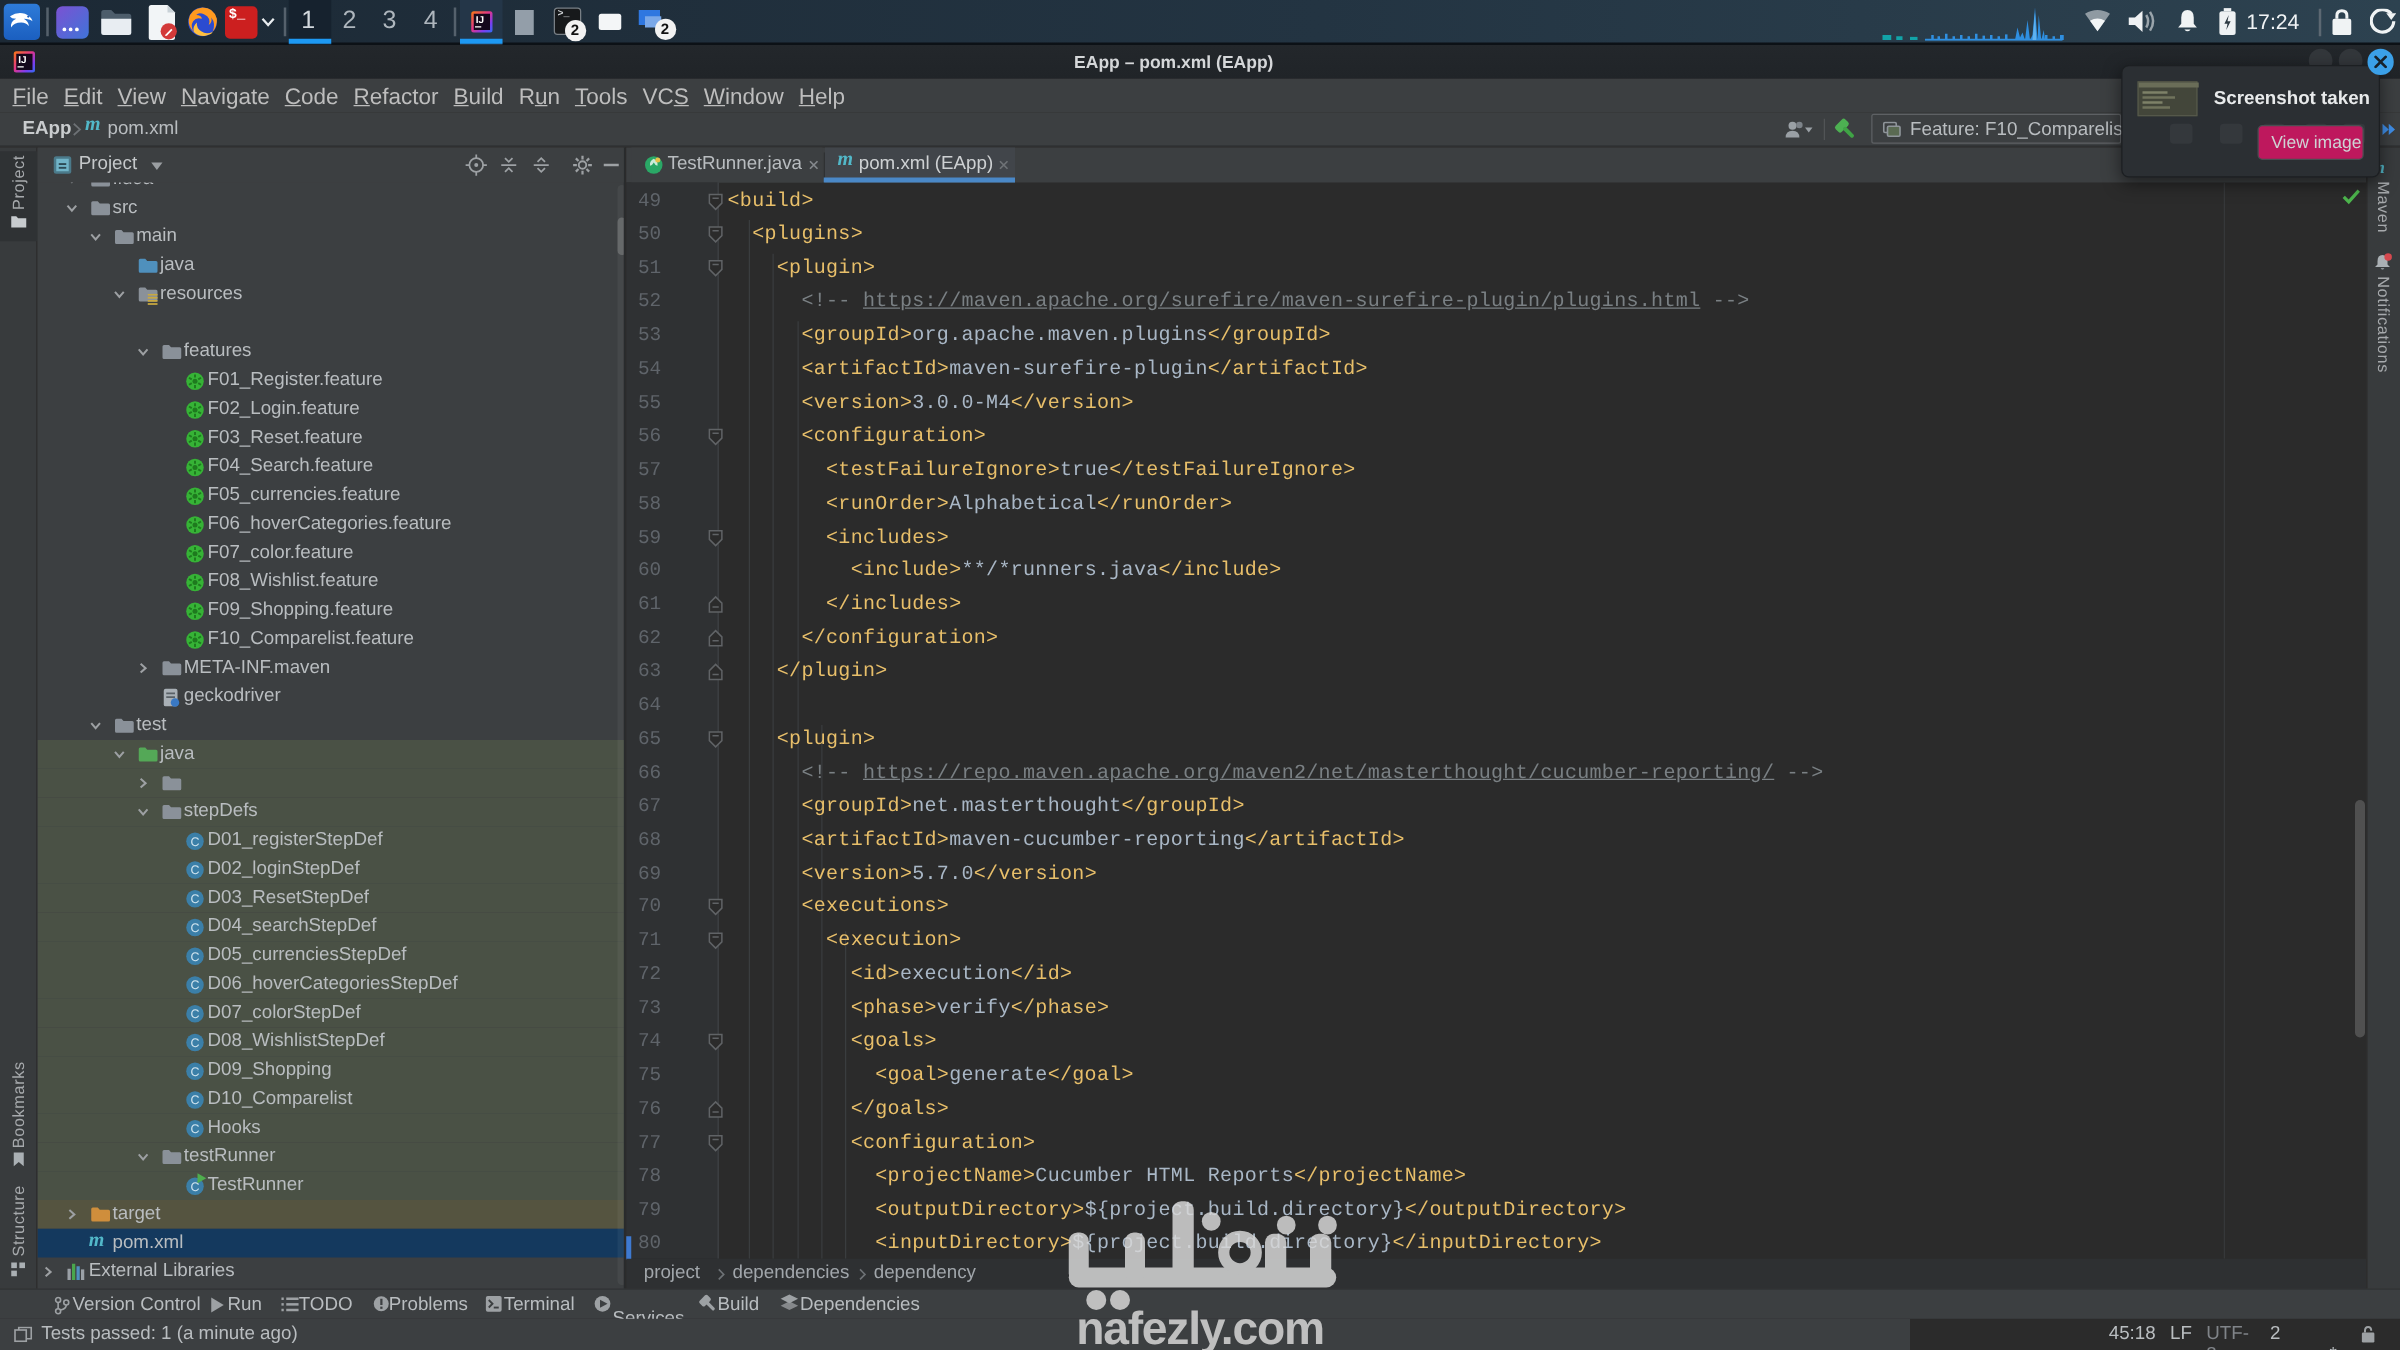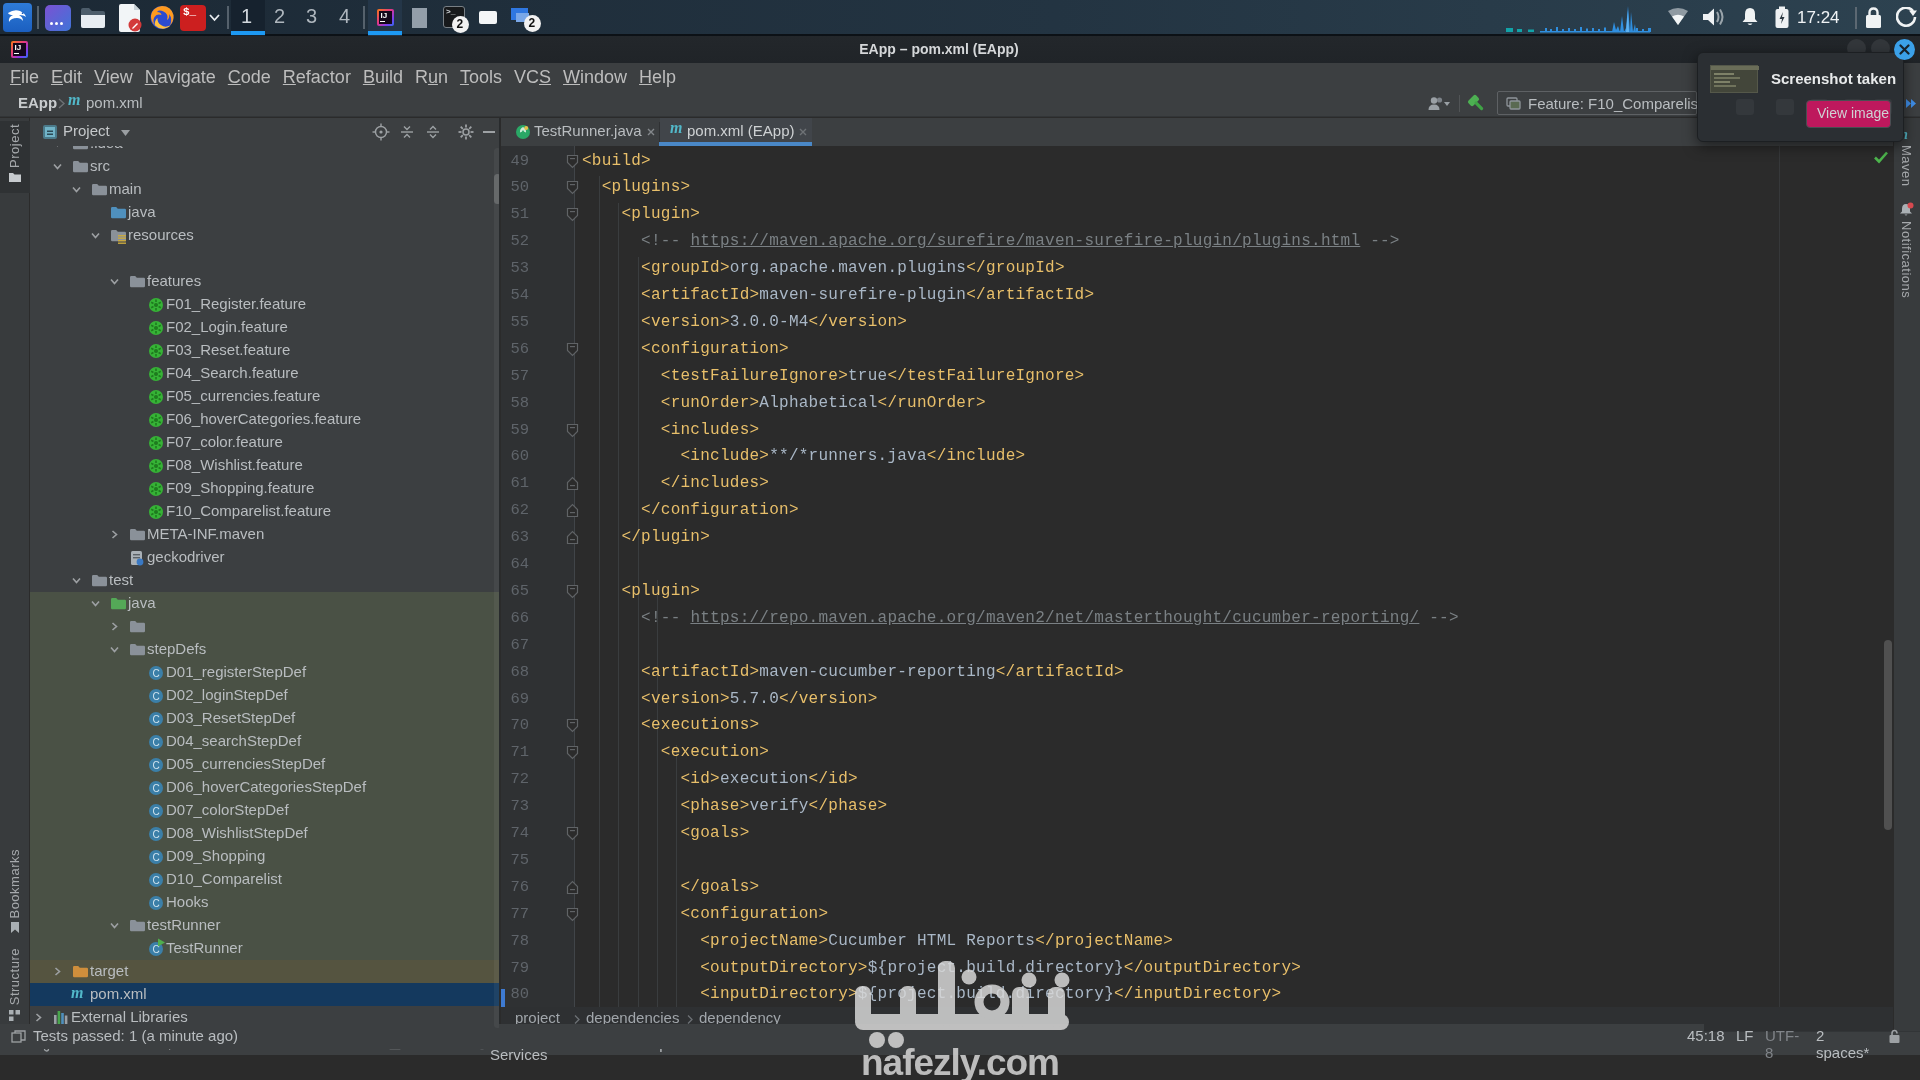--- a/index.html
+++ b/index.html
@@ -686,35 +686,37 @@
     <div class="num" style="top:497.2px">62</div>
     <div class="cl" style="top:497.2px"><span class="cv">      </span><span class="ct">&lt;/configuration&gt;</span></div>
     <div class="num" style="top:524.0999999999999px">63</div>
     <div class="cl" style="top:524.0999999999999px"><span class="cv">    </span><span class="ct">&lt;/plugin&gt;</span></div>
     <div class="num" style="top:551.0px">64</div>
     <div class="num" style="top:577.9px">65</div>
     <div class="cl" style="top:577.9px"><span class="cv">    </span><span class="ct">&lt;plugin&gt;</span></div>
     <div class="num" style="top:604.8px">66</div>
     <div class="cl" style="top:604.8px"><span class="cv">      </span><span class="cc">&lt;!-- </span><span class="cu">https://repo.maven.apache.org/maven2/net/masterthought/cucumber-reporting/</span><span class="cc"> --&gt;</span></div>
     <div class="num" style="top:631.7px">67</div>
+    <div class="cl" style="top:631.7px"><span class="cv">      </span><span class="ct">&lt;groupId&gt;</span><span class="cv">net.masterthought</span><span class="ct">&lt;/groupId&gt;</span></div>
     <div class="num" style="top:658.5999999999999px">68</div>
     <div class="cl" style="top:658.5999999999999px"><span class="cv">      </span><span class="ct">&lt;artifactId&gt;</span><span class="cv">maven-cucumber-reporting</span><span class="ct">&lt;/artifactId&gt;</span></div>
     <div class="num" style="top:685.5px">69</div>
     <div class="cl" style="top:685.5px"><span class="cv">      </span><span class="ct">&lt;version&gt;</span><span class="cv">5.7.0</span><span class="ct">&lt;/version&gt;</span></div>
     <div class="num" style="top:712.4px">70</div>
     <div class="cl" style="top:712.4px"><span class="cv">      </span><span class="ct">&lt;executions&gt;</span></div>
     <div class="num" style="top:739.3px">71</div>
     <div class="cl" style="top:739.3px"><span class="cv">        </span><span class="ct">&lt;execution&gt;</span></div>
     <div class="num" style="top:766.1999999999999px">72</div>
     <div class="cl" style="top:766.1999999999999px"><span class="cv">          </span><span class="ct">&lt;id&gt;</span><span class="cv">execution</span><span class="ct">&lt;/id&gt;</span></div>
     <div class="num" style="top:793.0999999999999px">73</div>
     <div class="cl" style="top:793.0999999999999px"><span class="cv">          </span><span class="ct">&lt;phase&gt;</span><span class="cv">verify</span><span class="ct">&lt;/phase&gt;</span></div>
     <div class="num" style="top:820.0px">74</div>
     <div class="cl" style="top:820.0px"><span class="cv">          </span><span class="ct">&lt;goals&gt;</span></div>
     <div class="num" style="top:846.9px">75</div>
+    <div class="cl" style="top:846.9px"><span class="cv">            </span><span class="ct">&lt;goal&gt;</span><span class="cv">generate</span><span class="ct">&lt;/goal&gt;</span></div>
     <div class="num" style="top:873.8px">76</div>
     <div class="cl" style="top:873.8px"><span class="cv">          </span><span class="ct">&lt;/goals&gt;</span></div>
     <div class="num" style="top:900.6999999999999px">77</div>
     <div class="cl" style="top:900.6999999999999px"><span class="cv">          </span><span class="ct">&lt;configuration&gt;</span></div>
     <div class="num" style="top:927.5999999999999px">78</div>
     <div class="cl" style="top:927.5999999999999px"><span class="cv">            </span><span class="ct">&lt;projectName&gt;</span><span class="cv">Cucumber HTML Reports</span><span class="ct">&lt;/projectName&gt;</span></div>
     <div class="num" style="top:954.5px">79</div>
     <div class="cl" style="top:954.5px"><span class="cv">            </span><span class="ct">&lt;outputDirectory&gt;</span><span class="cv">${project.build.directory}</span><span class="ct">&lt;/outputDirectory&gt;</span></div>
     <div class="num" style="top:981.4px">80</div>
     <div class="cl" style="top:981.4px"><span class="cv">            </span><span class="ct">&lt;inputDirectory&gt;</span><span class="cv">${project.build.directory}</span><span class="ct">&lt;/inputDirectory&gt;</span></div>
@@ -865,21 +867,21 @@
 <div class="abs" style="left:624px;top:1px;height:22px">
       <svg style="position:absolute;left:0;top:2px" width="15" height="15" viewBox="0 0 15 15">
         <g fill="#9da1a4">
           <polygon points="7.5,0.5 14.5,4 7.5,7.5 0.5,4"></polygon>
           <polygon points="7.5,6 14.5,9.5 7.5,13 0.5,9.5" opacity="0.75"></polygon>
         </g>
       </svg>
       <span style="position:absolute;left:16px;top:2px;font-size:15px;color:#b9bdc0;white-space:nowrap">Dependencies</span>
     </div>
 </div>
-<div class="abs" style="left:0;top:1024px;width:1704px;height:25px;background:#3c3f41">
+<div class="abs" style="left:0;top:1055px;width:1528px;height:25px;background:#3c3f41">
 <svg class="abs" style="left:11px;top:6px" width="15" height="13" viewBox="0 0 15 13">
       <rect x="1" y="3" width="9" height="9" fill="none" stroke="#9da1a4" stroke-width="1.3"></rect>
       <path d="M4 3 L4 1 L14 1 L14 10 L10 10" fill="none" stroke="#9da1a4" stroke-width="1.3"></path>
     </svg>
 <span class="abs" style="left:33px;top:3px;font-size:15px;color:#b9bdc0">Tests passed: 1 (a minute ago)</span>
 <span class="abs" style="left:1687px;top:3px;font-size:15px;color:#b9bdc0">45:18</span>
 <span class="abs" style="left:1736px;top:3px;font-size:15px;color:#b9bdc0">LF</span>
 <span class="abs" style="left:1765px;top:3px;font-size:15px;color:#808489">UTF-8</span>
 <span class="abs" style="left:1816px;top:3px;font-size:15px;color:#b9bdc0">2 spaces*</span>
 <svg class="abs" style="left:1888px;top:5px" width="13" height="15" viewBox="0 0 13 15">

